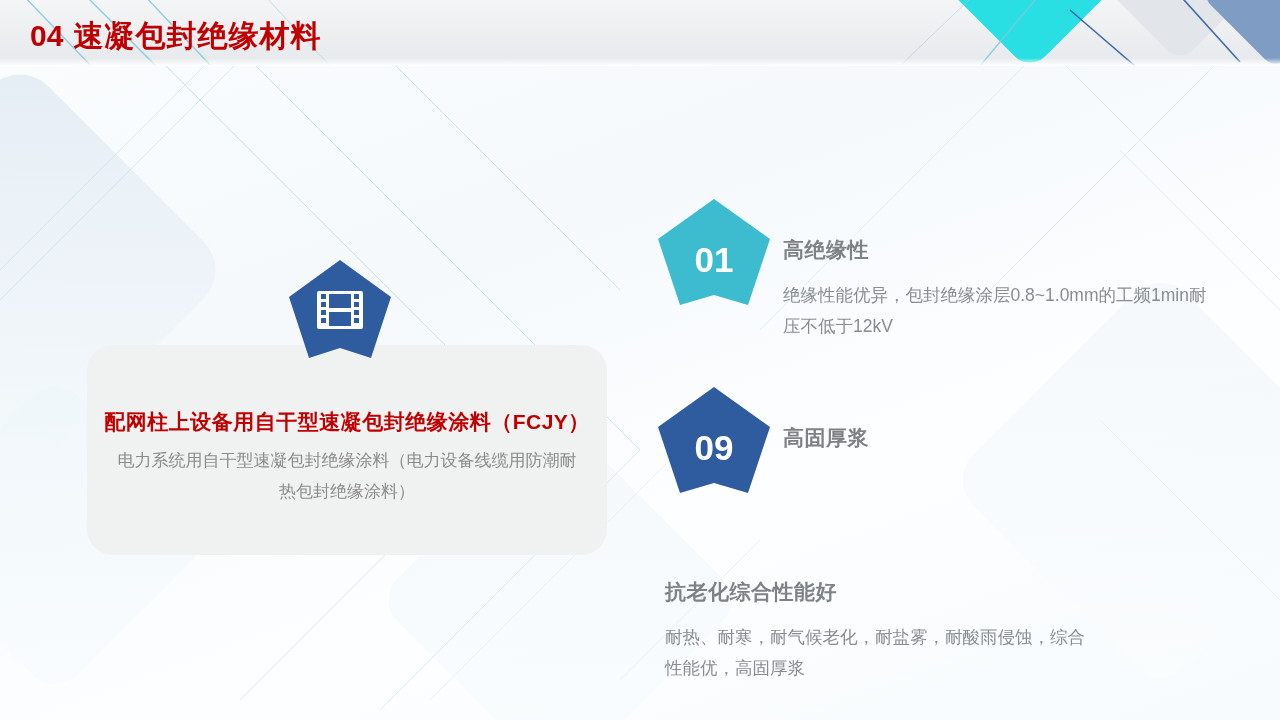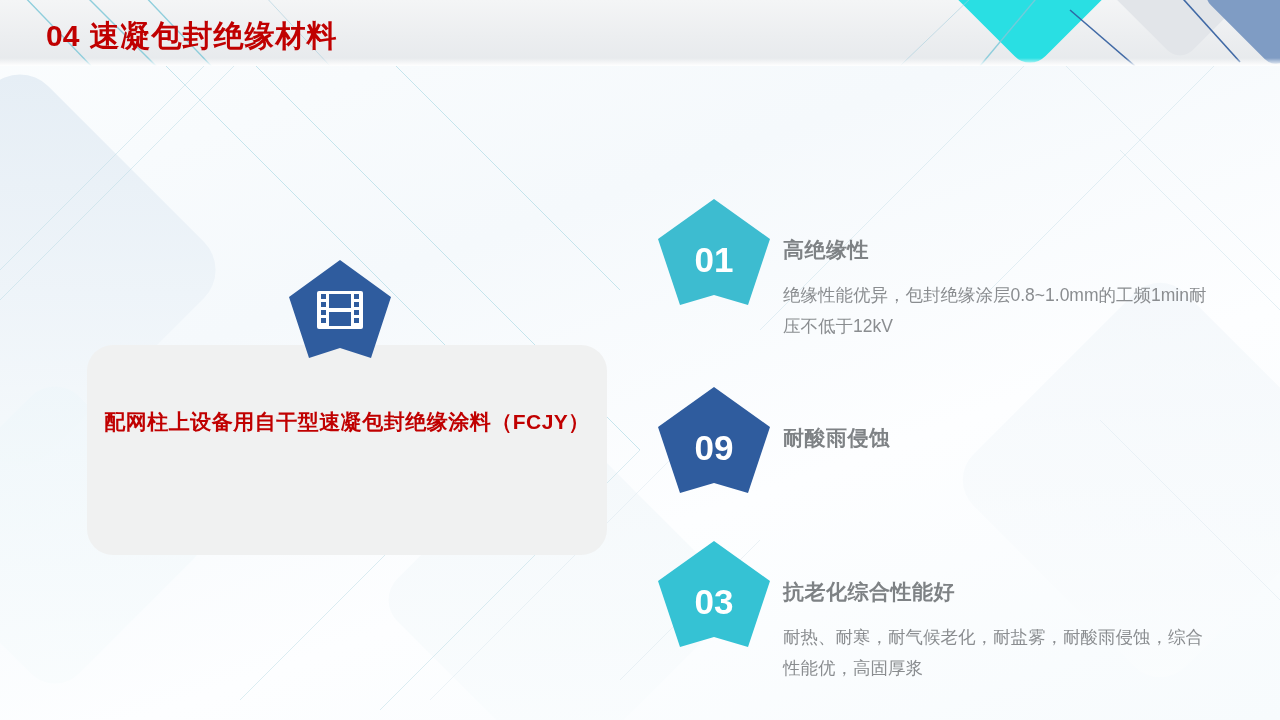--- a/index.html
+++ b/index.html
@@ -131,21 +131,21 @@
     top: -82px;
     width: 120px;
     height: 120px;
     background: #e2e5e9;
     border-radius: 18px;
     transform: rotate(45deg);
   }
 
   .header-title {
     position: absolute;
-    left: 46px;
+    left: 30px;
     top: 16px;
     font-size: 30px;
     font-weight: bold;
     color: #c00000;
     letter-spacing: 1px;
     white-space: nowrap;
     z-index: 5;
   }
   .header-title .num {
     letter-spacing: 0px;
@@ -351,20 +351,21 @@
         <rect x="67" y="52" width="5" height="5"></rect>
         <rect x="67" y="60" width="5" height="5"></rect>
         <rect x="42" y="36" width="22" height="14"></rect>
         <rect x="42" y="54" width="22" height="14"></rect>
       </g>
     </svg>
   </div>
 
   <div class="card-text">
     <div class="card-title">配网柱上设备用自干型速凝包封绝缘涂料（FCJY）</div>
+    <div class="card-sub">电力系统用自干型速凝包封绝缘涂料（电力设备线缆用防潮耐热包封绝缘涂料）</div>
   </div>
 
   <div class="features">
 
     <div class="feature">
       <div class="pent-wrap">
         <svg class="pent-svg" viewBox="0 0 118 112">
           <path d="M59 3 L115 43 L93 109 L59 99 L25 109 L3 43 Z" fill="#3dbcd0"></path>
         </svg>
         <div class="pent-num">01</div>
@@ -376,31 +377,25 @@
     </div>
 
     <div class="feature">
       <div class="pent-wrap">
         <svg class="pent-svg" viewBox="0 0 118 112">
           <path d="M59 3 L115 43 L93 109 L59 99 L25 109 L3 43 Z" fill="#2f5c9e"></path>
         </svg>
         <div class="pent-num">09</div>
       </div>
       <div class="feature-body">
-        <div class="feature-title">耐酸雨侵蚀</div>
+        <div class="feature-title">高固厚浆</div>
       </div>
     </div>
 
     <div class="feature">
-      <div class="pent-wrap">
-        <svg class="pent-svg" viewBox="0 0 118 112">
-          <path d="M59 3 L115 43 L93 109 L59 99 L25 109 L3 43 Z" fill="#35c2d4"></path>
-        </svg>
-        <div class="pent-num">03</div>
-      </div>
       <div class="feature-body">
         <div class="feature-title">抗老化综合性能好</div>
         <div class="feature-desc">耐热、耐寒，耐气候老化，耐盐雾，耐酸雨侵蚀，综合性能优，高固厚浆</div>
       </div>
     </div>
 
   </div>
 
 </div>
 

